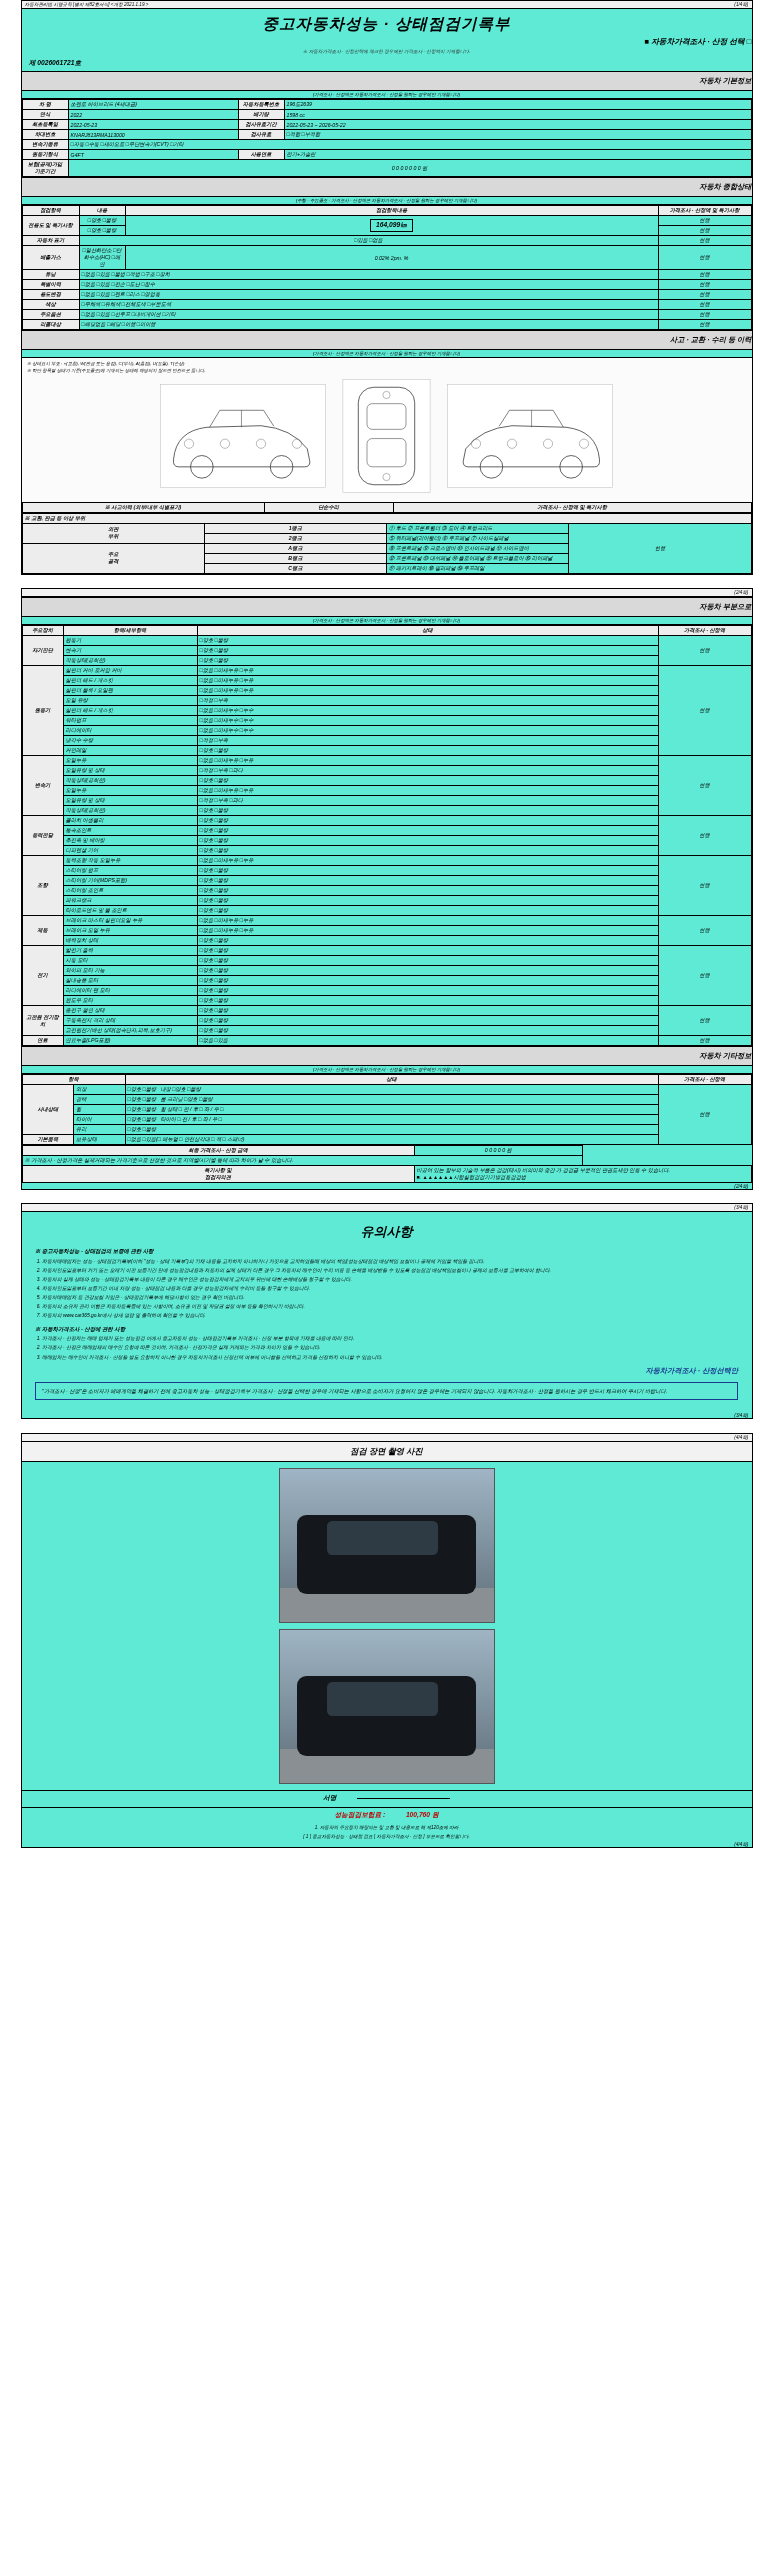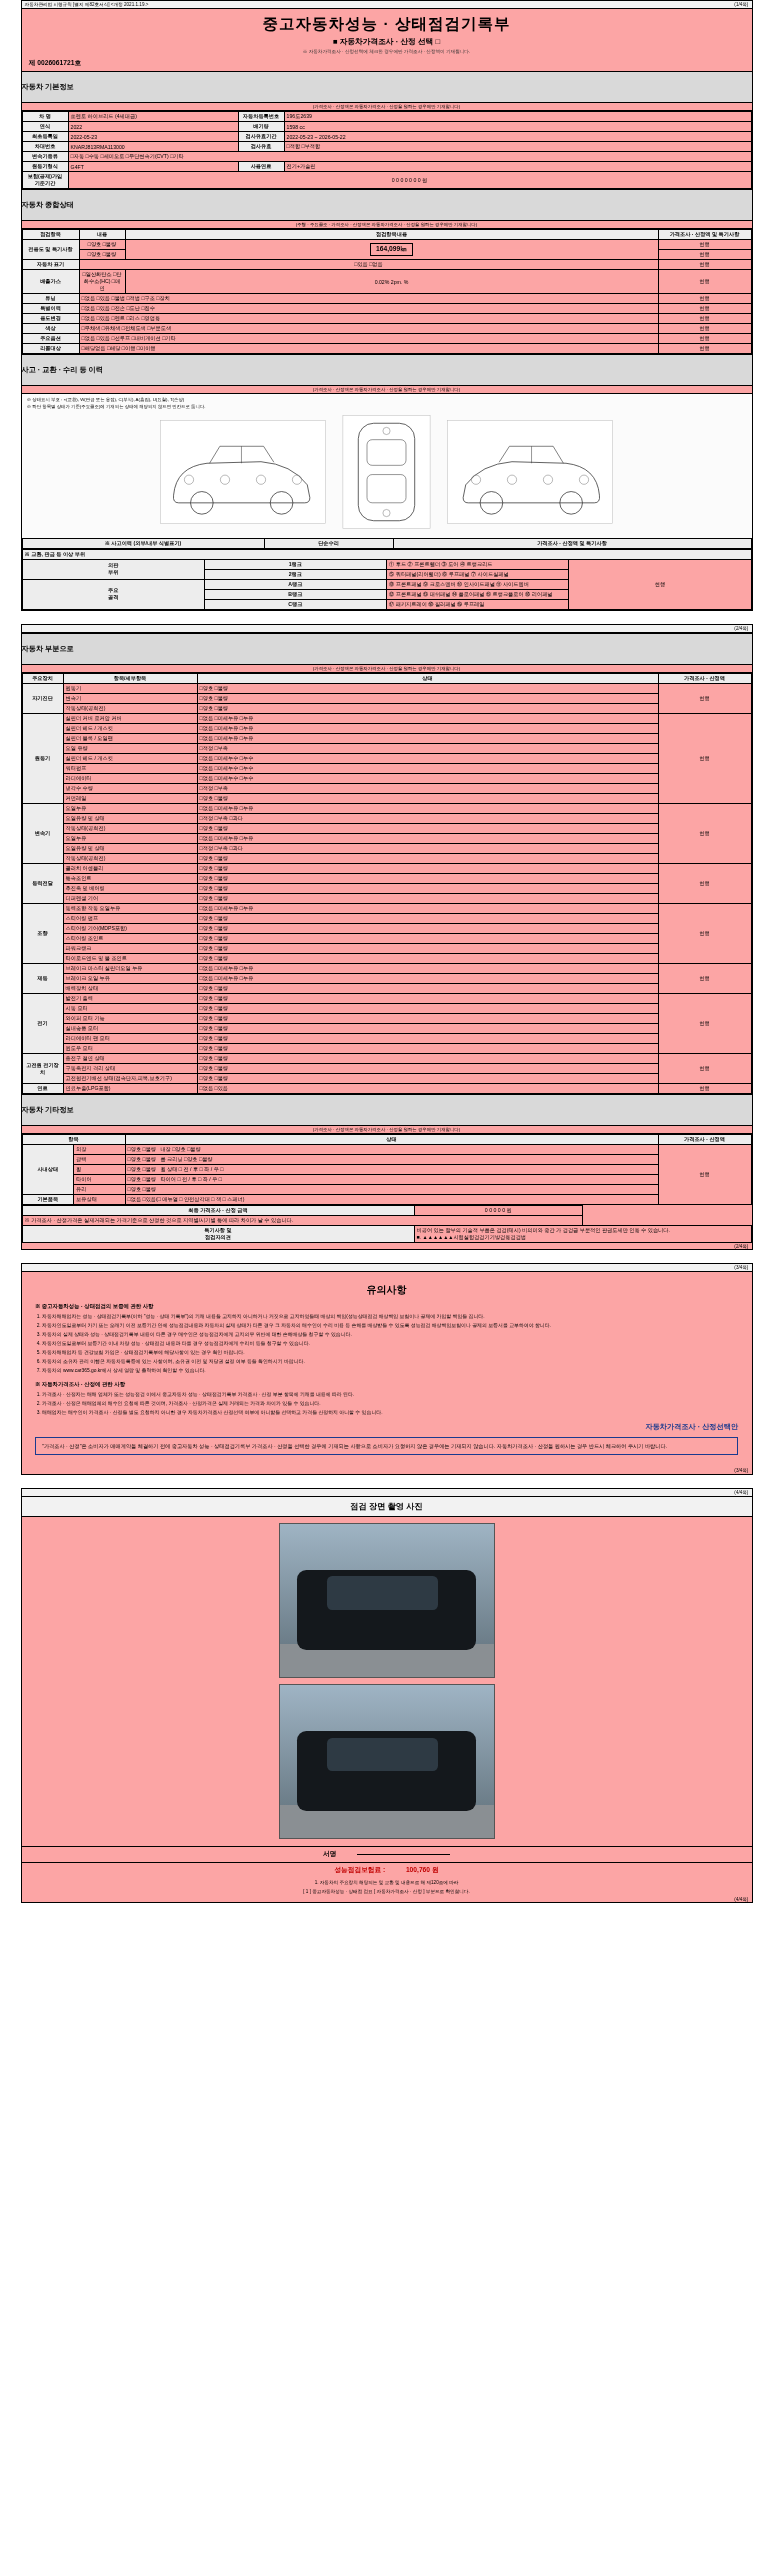--- a/index.html
+++ b/index.html
@@ -3,44 +3,44 @@
 <meta charset="utf-8">
 <style>
   * { box-sizing: border-box; }
   html, body { margin:0; padding:0; }
   body {
     width:773px; background:#ffffff;
     font-family:"Liberation Sans", sans-serif;
     color:#000; font-size:5.7px;
   }
   .page { width:773px; background:#fff; padding:0 0 5.2px 0; }
-  .sheet { width:732px; margin:0 auto 13.4px auto; border:0.5px solid #000; background:#fca5a5; }
+  .sheet { width:732px; margin:0 auto 13.4px auto; border:0.5px solid #000; background:#5eead4;font-style:italic; }
   .sheet-head { display:flex; justify-content:space-between; align-items:center;
     font-size:4.6px; padding:1px 3.1px; border-bottom:0.5px solid #000; background:#f2f2f2; }
   .sheet-foot { display:flex; justify-content:flex-end; font-size:4.6px; padding:0.5px 3.1px; }
   .title-bar { text-align:center; padding:5.2px 0 3.1px 0; }
   .title-main { font-size:15.5px; font-weight:bold; letter-spacing:1px; }
-  .title-sub { font-size:7.7px; font-weight:bold; margin-top:2.1px; }
+  .title-sub { font-size:7.7px; font-weight:bold; margin-top:2.1px;text-align:right; }
   .title-note { font-size:4.6px; color:#333; margin-top:1.5px; }
   .docnum { font-size:6.7px; font-weight:bold; padding:2.1px 0 3.1px 7.2px; }
-  .band { background:#d9d9d9; text-align:left; font-weight:bold; font-size:7.2px;
-     border-top:0.5px solid #000; border-bottom:0.5px solid #000; padding:10px 0; }
+  .band { background:#d9d9d9; text-align:right; font-weight:bold; font-size:7.2px;
+     border-top:0.5px solid #000; border-bottom:0.5px solid #000; padding:4px 0; }
   .band-note { font-size:4.4px; text-align:center; padding:1px 0; border-bottom:0.5px solid #000;}
   table.grid { border-collapse:collapse; width:100%; table-layout:fixed; }
   table.grid td, table.grid th { border:0.5px solid #000; padding:1px 2.1px; font-size:5.2px;
      vertical-align:middle; }
   .lbl { background:#ededed; text-align:center; font-weight:bold; }
   .lbl-l { background:#ededed; text-align:left; font-weight:bold; }
   .ctr { text-align:center; }
   .milebox { border:0.5px solid #000; display:inline-block; padding:1px 5.2px; font-weight:bold;
      font-size:6.7px; }
   .diagram { background:#fbfbfb; padding:3.1px 5.2px; }
   .legend { font-size:4.4px; line-height:1.5; }
   .carwrap { display:flex; justify-content:center; gap:12.4px; align-items:center; padding:3.1px 0; }
-  .notice h2 { text-align:center; font-size:10px; margin:5.2px 0 3.1px 0; }
+  .notice h2 { text-align:center; font-size:13px; margin:5.2px 0 3.1px 0; }
   .notice { padding:4.1px 13.4px 7.2px 13.4px; font-size:4.9px; line-height:1.55; }
   .notice .sec { font-weight:bold; margin:5.2px 0 2.1px 0; font-size:5.4px; }
   .notice ol { margin:0 0 0 7.2px; padding:0; }
   .notice li { margin-bottom:1.5px; }
   .hl-box { border:1px solid #1a3a8f; padding:4.1px 6.2px; margin:5.2px 0; font-size:5.2px; }
   .hl-title { text-align:right; font-weight:bold; color:#1a3a8f; font-size:7.2px; margin:4.1px 0; }
   .photo-title { text-align:center; font-weight:bold; font-size:8.2px; padding:4.1px 0;
      border-bottom:0.5px solid #000; background:#f2f2f2;}
   .photo { width:216px; height:155px; margin:6.2px auto; border:0.5px solid #555;
      background:linear-gradient(#9fb4c4,#5e6e78); position:relative; overflow:hidden; }

